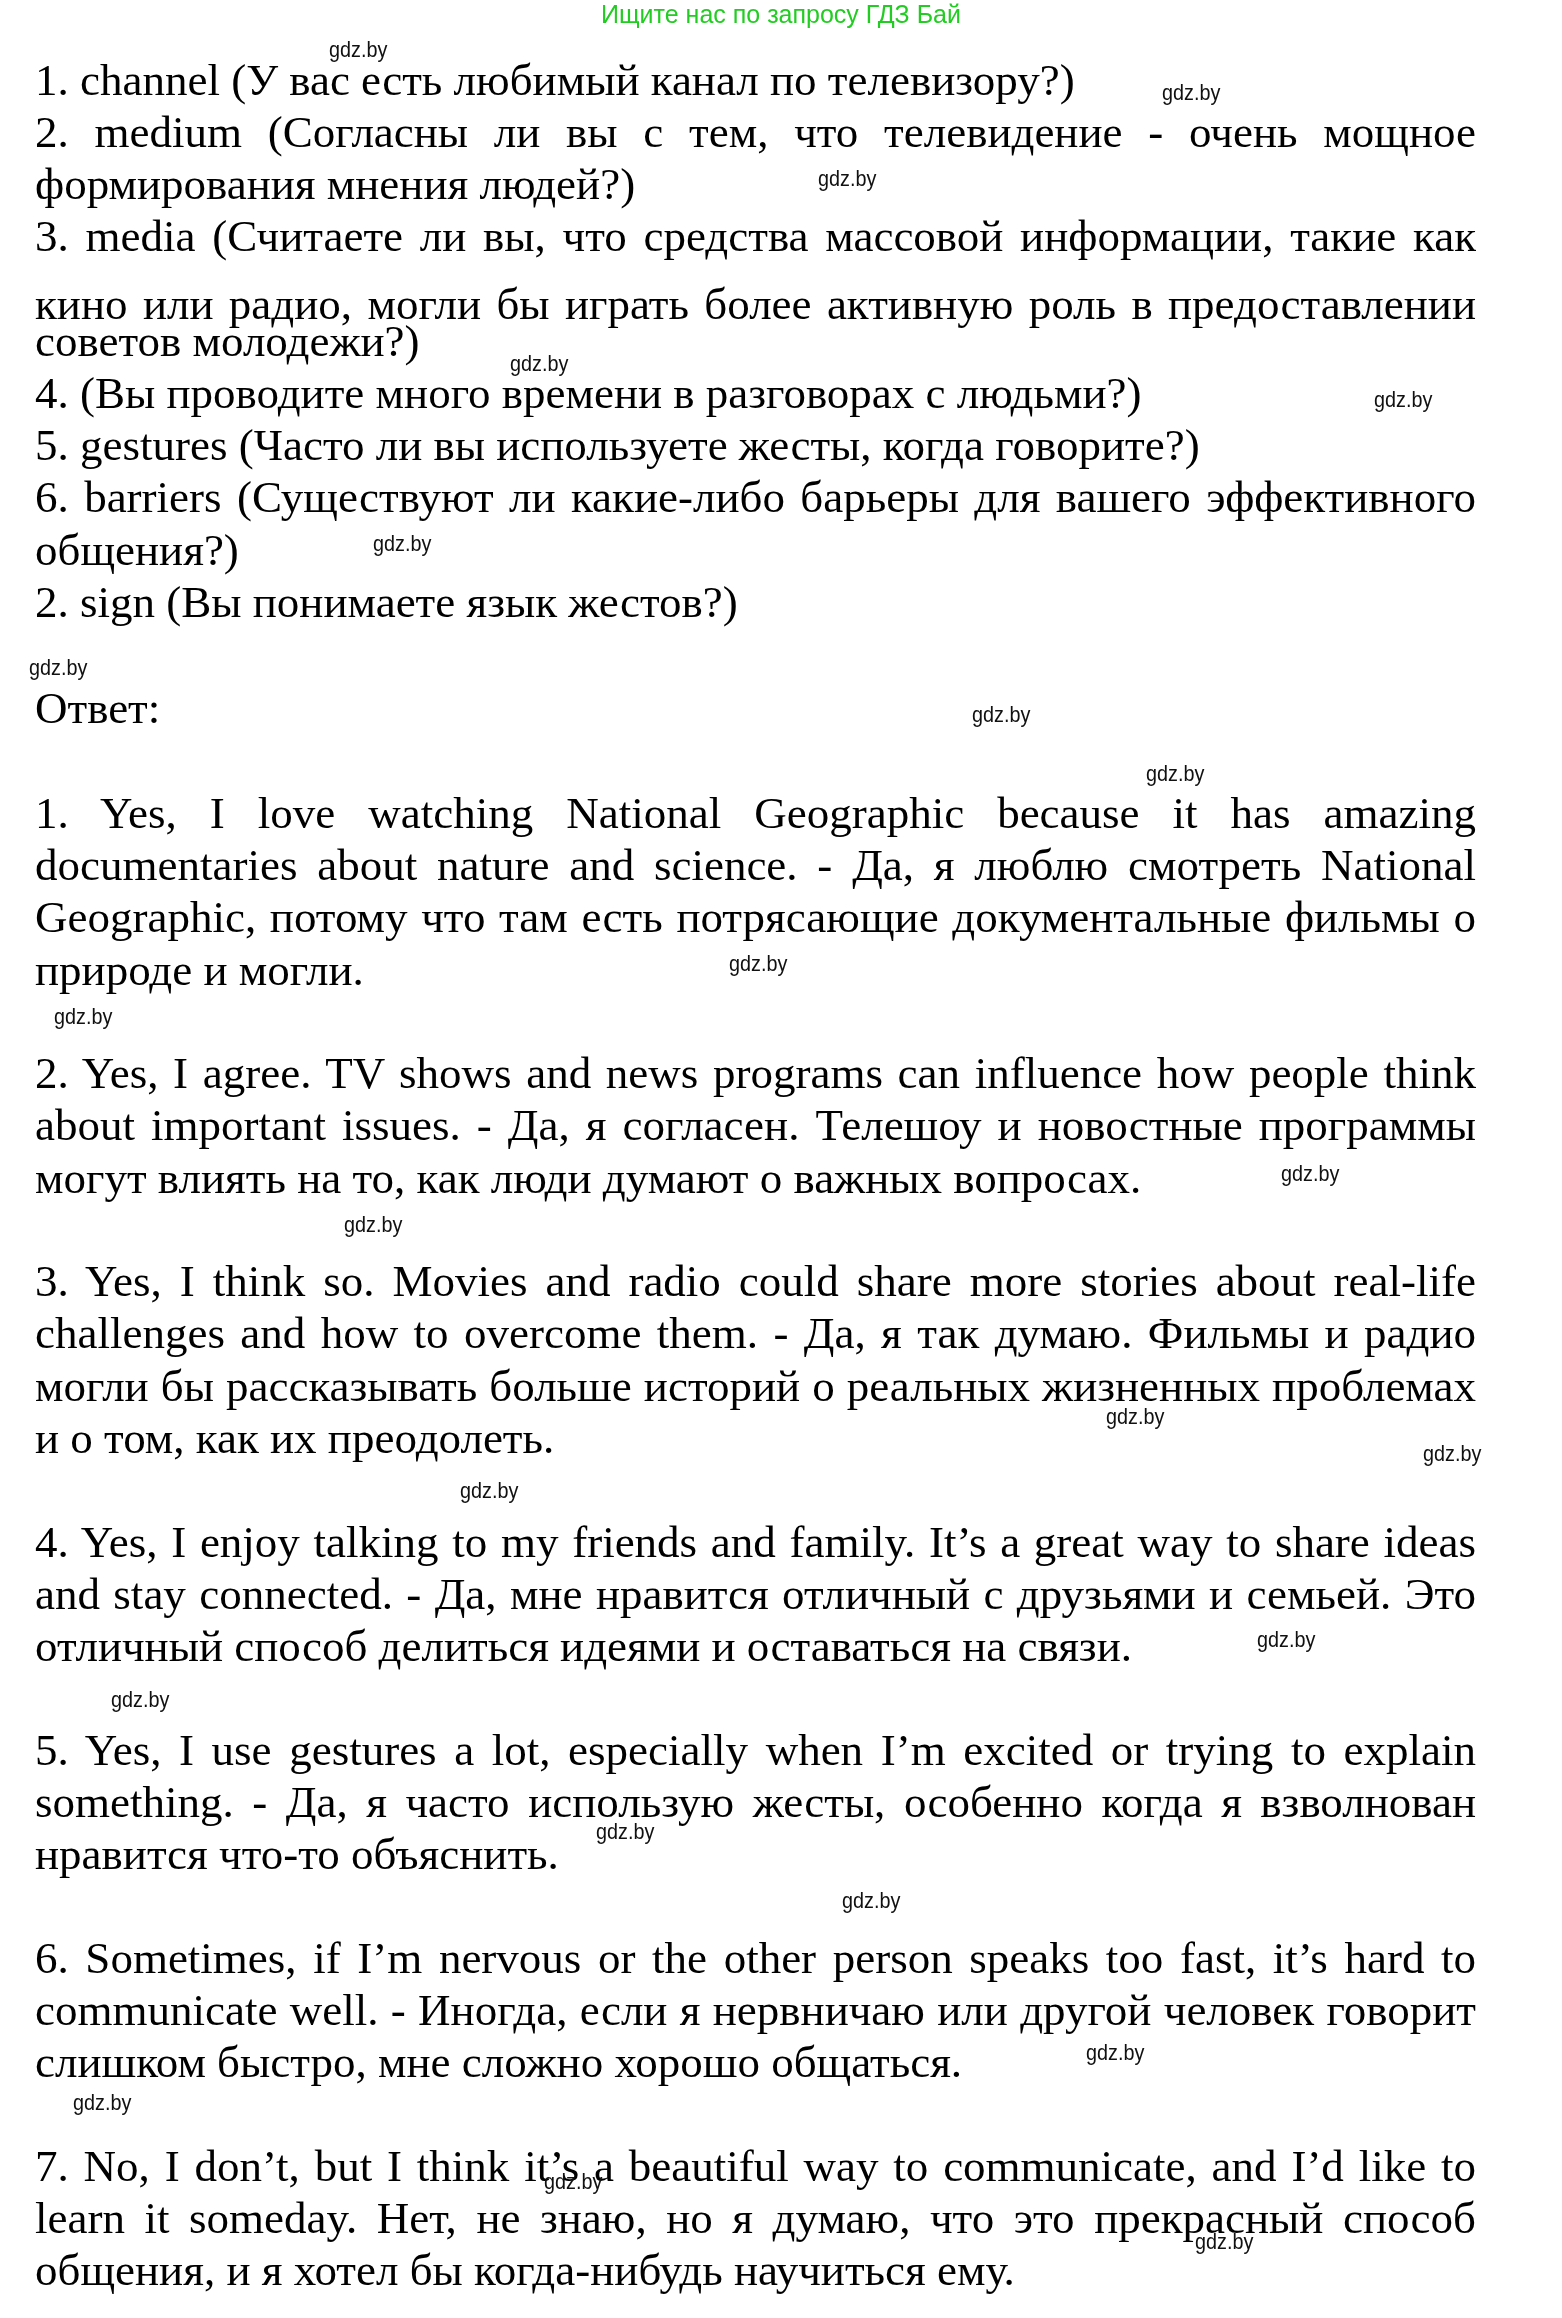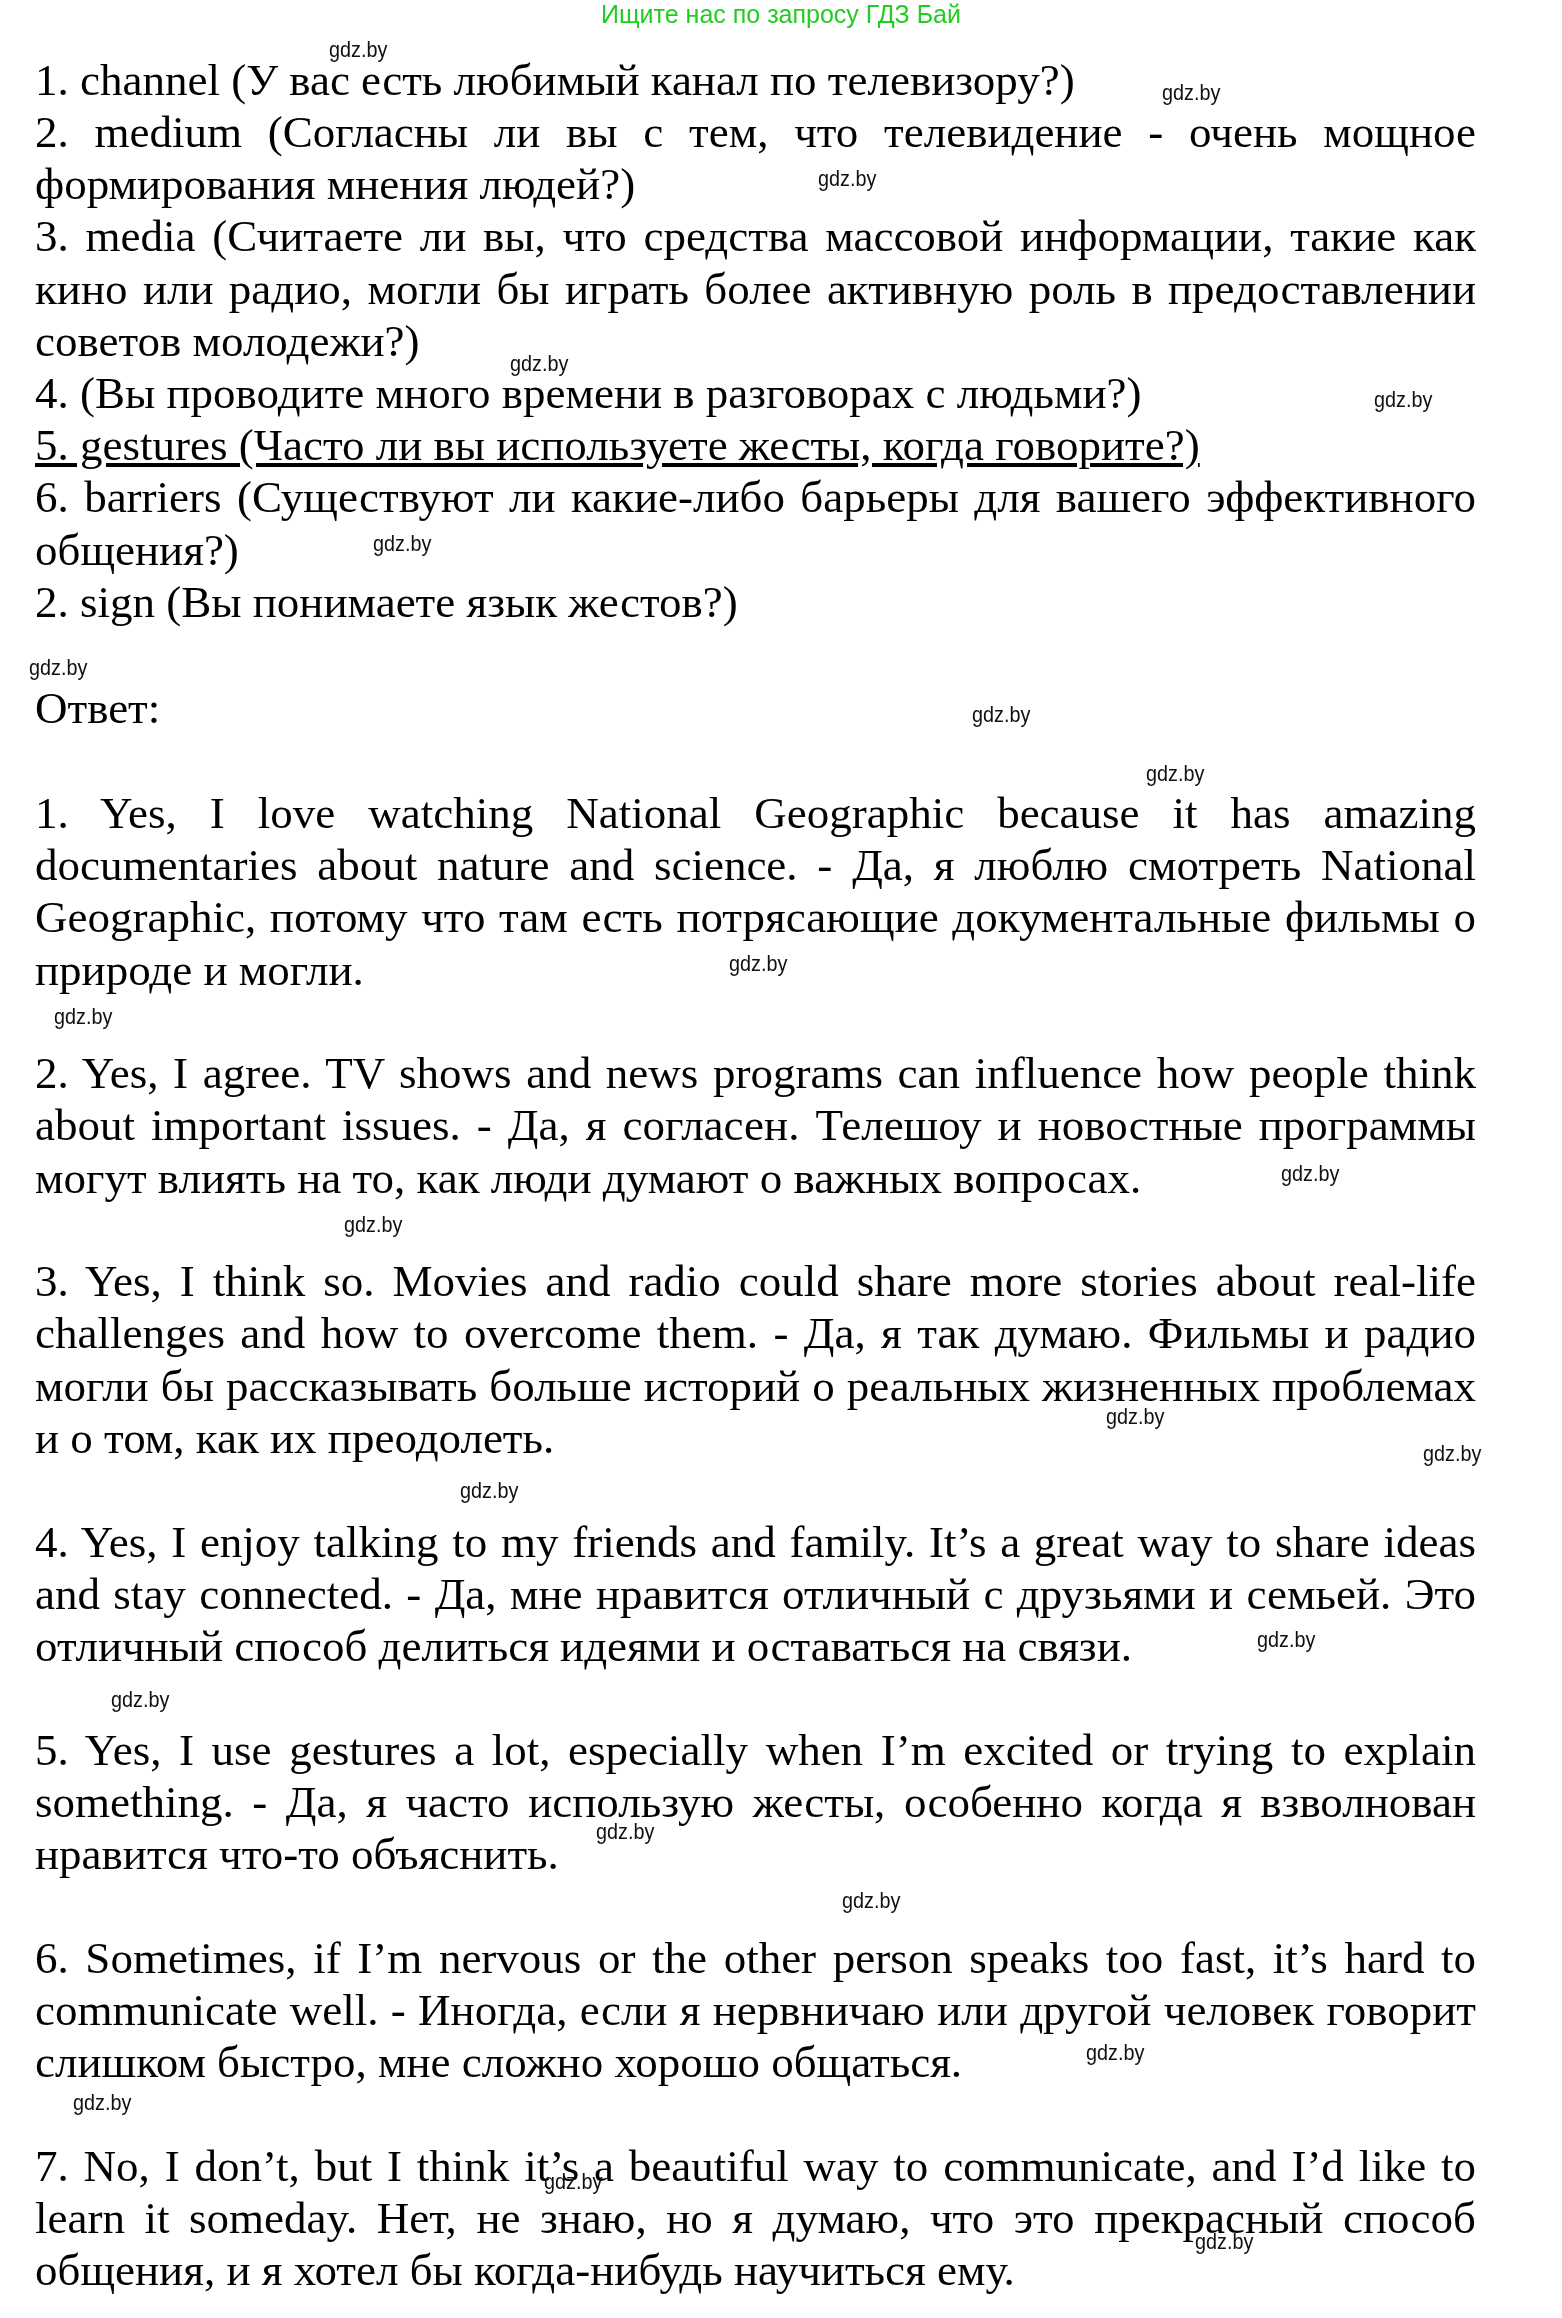--- a/index.html
+++ b/index.html
@@ -37,26 +37,26 @@
   <span style="color:#22cc22;">Ищите нас по запросу ГДЗ Бай</span>
 </div>
 
 <div>
   <div class="line" style="top:54px;">1. channel (У вас есть любимый канал по телевизору?)</div>
 
   <div class="line just" style="top:106px;">2. medium (Согласны ли вы с тем, что телевидение - очень мощное средство</div>
   <div class="line" style="top:158px;">формирования мнения людей?)</div>
 
   <div class="line just" style="top:210px;">3. media (Считаете ли вы, что средства массовой информации, такие как</div>
-  <div class="line just" style="top:263px;">кино или радио, могли бы играть более активную роль в предоставлении</div>
+  <div class="line just" style="top:278px;">кино или радио, могли бы играть более активную роль в предоставлении</div>
   <div class="line" style="top:315px;">советов молодежи?)</div>
 
   <div class="line" style="top:367px;">4. (Вы проводите много времени в разговорах с людьми?)</div>
 
-  <div class="line" style="top:419px;text-decoration:underline;">5. gestures (Часто ли вы используете жесты, когда говорите?)</div>
+  <div class="line" style="top:419px;">5. gestures (Часто ли вы используете жесты, когда говорите?)</div>
 
   <div class="line just" style="top:471px;">6. barriers (Существуют ли какие-либо барьеры для вашего эффективного</div>
   <div class="line" style="top:524px;">общения?)</div>
 
   <div class="line" style="top:576px;">2. sign (Вы понимаете язык жестов?)</div>
 </div>
 
 <div class="line" style="top:682px;">Ответ:</div>
 
 <div>

